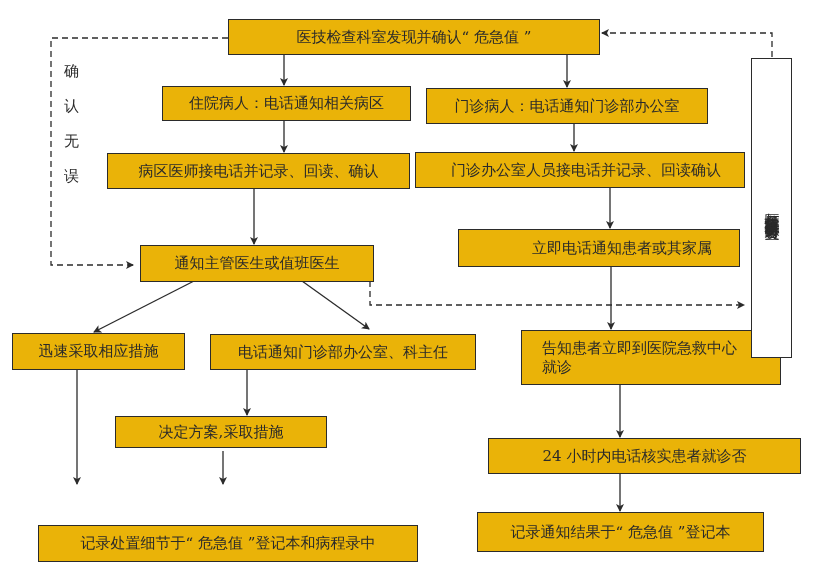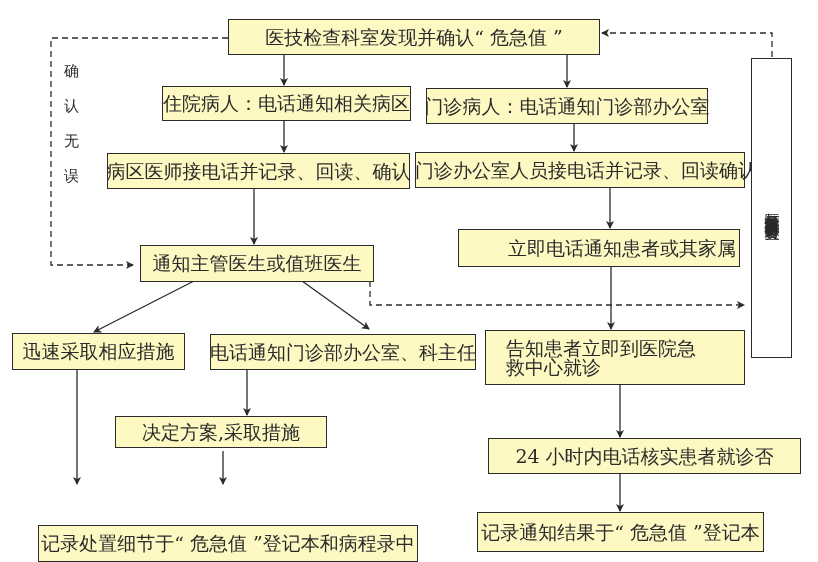--- a/index.html
+++ b/index.html
@@ -1,22 +1,22 @@
 <!DOCTYPE html>
 <html><head>
 <meta charset="utf-8">
 <style>
   html, body { margin: 0; padding: 0; background: #ffffff; }
   body { width: 818px; height: 562px; position: relative; overflow: hidden;
          font-family: "DejaVu Serif", "Liberation Serif", serif; color: #2a2a2a; }
   svg.wires { position: absolute; left: 0; top: 0; }
-  .box { position: absolute; box-sizing: border-box; border: 1.6px solid #2b2b2b; background: #fef9c3;
-         display: flex; align-items: center; justify-content: center; font-size: 19px; line-height: 19px;
+  .box { position: absolute; box-sizing: border-box; border: 1.6px solid #2b2b2b; background: #eab308;
+         display: flex; align-items: center; justify-content: center; font-size: 15px; line-height: 19px;
          white-space: nowrap; }
-  .box.left { justify-content: flex-start; padding-left: 26px; white-space: normal; }
+  .box.left { justify-content: flex-start; padding-left: 26px; white-space: normal; margin-left: 36px; }
   .vert { position: absolute; box-sizing: border-box; border: 1.6px solid #2b2b2b; background: #fff;
           writing-mode: vertical-rl; text-orientation: upright; display: flex; align-items: center;
           justify-content: center; font-size: 15px; letter-spacing: 1px; }
   .side-label { position: absolute; font-size: 15px; }
 </style>
 </head>
 <body>
 
 <svg class="wires" width="818" height="562">
   <defs>

